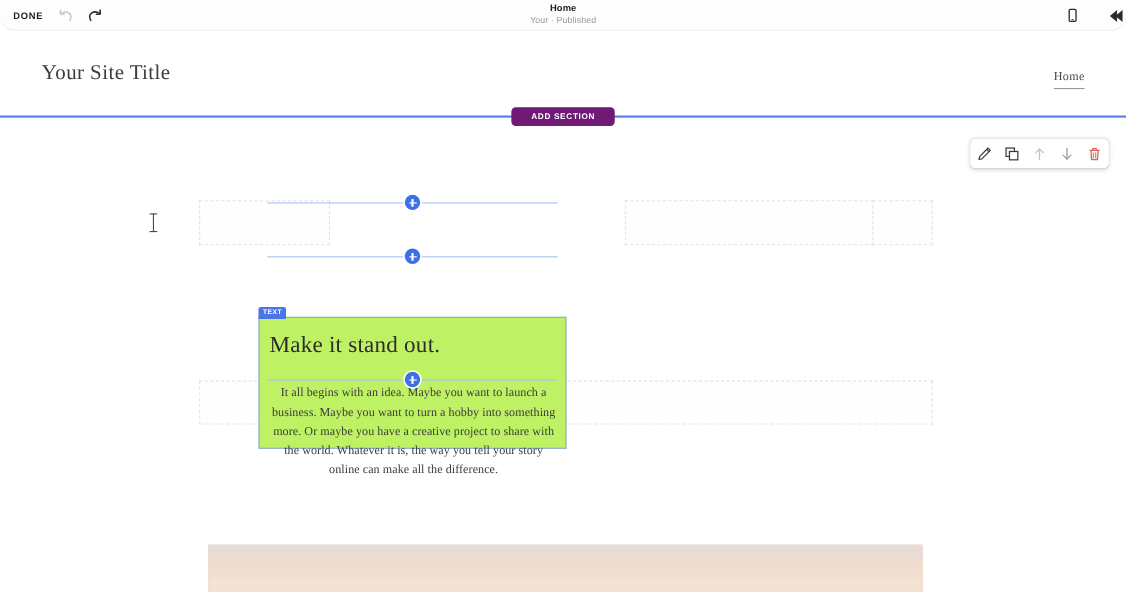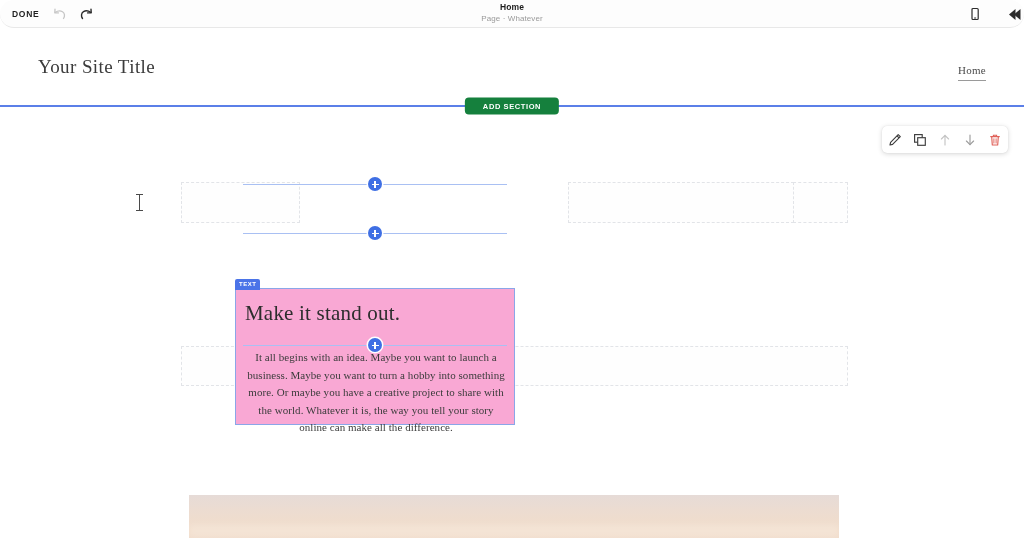--- a/index.html
+++ b/index.html
@@ -62,21 +62,21 @@
     height: 1px; background: #9a9a9a;
   }
 
   
   .add-section-line {
     position: absolute; left: 0; top: 105px; width: 1024px; height: 1.5px;
     background: #5b7fe8; z-index: 40;
   }
   .add-section-btn {
     position: absolute; left: 50%; top: 106px; transform: translate(-50%, -50%);
-    background: #15803d; color: #fff;
+    background: #701a75; color: #fff;
     font-size: 7.5px; font-weight: bold; letter-spacing: .6px;
     padding: 5px 18px 4px; border-radius: 4px; z-index: 41; cursor: pointer;
     line-height: 8px;
   }
 
   
   .block-toolbar {
     position: absolute; right: 16px; top: 126px;
     height: 27px; background: #fff;
     border-radius: 5px;
@@ -91,23 +91,23 @@
 
   
   .ph {
     position: absolute;
     border: 1px dashed #e2e4e8;
     background: #fefefe;
   }
 
   
   .text-block {
-    position: absolute; left: 235px; top: 182px; width: 280px; height: 137px;
+    position: absolute; left: 235px; top: 182px; width: 280px; height: 120px;
     border: 1px solid #8aa6e8;
-    background: #f9a8d4; z-index: 30;
+    background: #bef264; z-index: 30;
   }
   .text-badge {
     position: absolute; left: -1px; top: -10px;
     background: #4b74e8; color: #fff;
     font-size: 6px; font-weight: bold; letter-spacing: .5px;
     padding: 2px 4px 2px; border-radius: 2px 2px 0 0; line-height: 7px;
     cursor: pointer;
   }
   .headline {
     position: absolute; left: 9px; top: 12px; width: 262px;
@@ -206,21 +206,21 @@
 
     <div class="redo-btn">
       <svg width="18" height="16" viewBox="0 0 18 16">
         <path d="M6.5 12.5c-1.6-2.4-1.3-5.4 1-6.8 2-1.2 5-.9 7.2.6" fill="none" stroke="#2b2b2b" stroke-width="1.4" stroke-linecap="round"></path>
         <path d="M15 3.2 L15.2 6.8 L11.6 6.9" fill="none" stroke="#2b2b2b" stroke-width="1.4" stroke-linecap="round" stroke-linejoin="round"></path>
       </svg>
     </div>
 
     <div class="bar-center">
       <div class="bar-title">Home</div>
-      <div class="bar-sub">Page · Whatever</div>
+      <div class="bar-sub">Your · Published</div>
     </div>
 
     <div class="mobile-icon">
       <svg width="14" height="15" viewBox="0 0 14 15">
         <rect x="4" y="1.5" width="6.2" height="11" rx="1" fill="none" stroke="#2b2b2b" stroke-width="1.2"></rect>
         <rect x="5.9" y="10.6" width="2.4" height="0.9" rx=".45" fill="#2b2b2b"></rect>
       </svg>
     </div>
 
     <div class="right-edge-icon">

